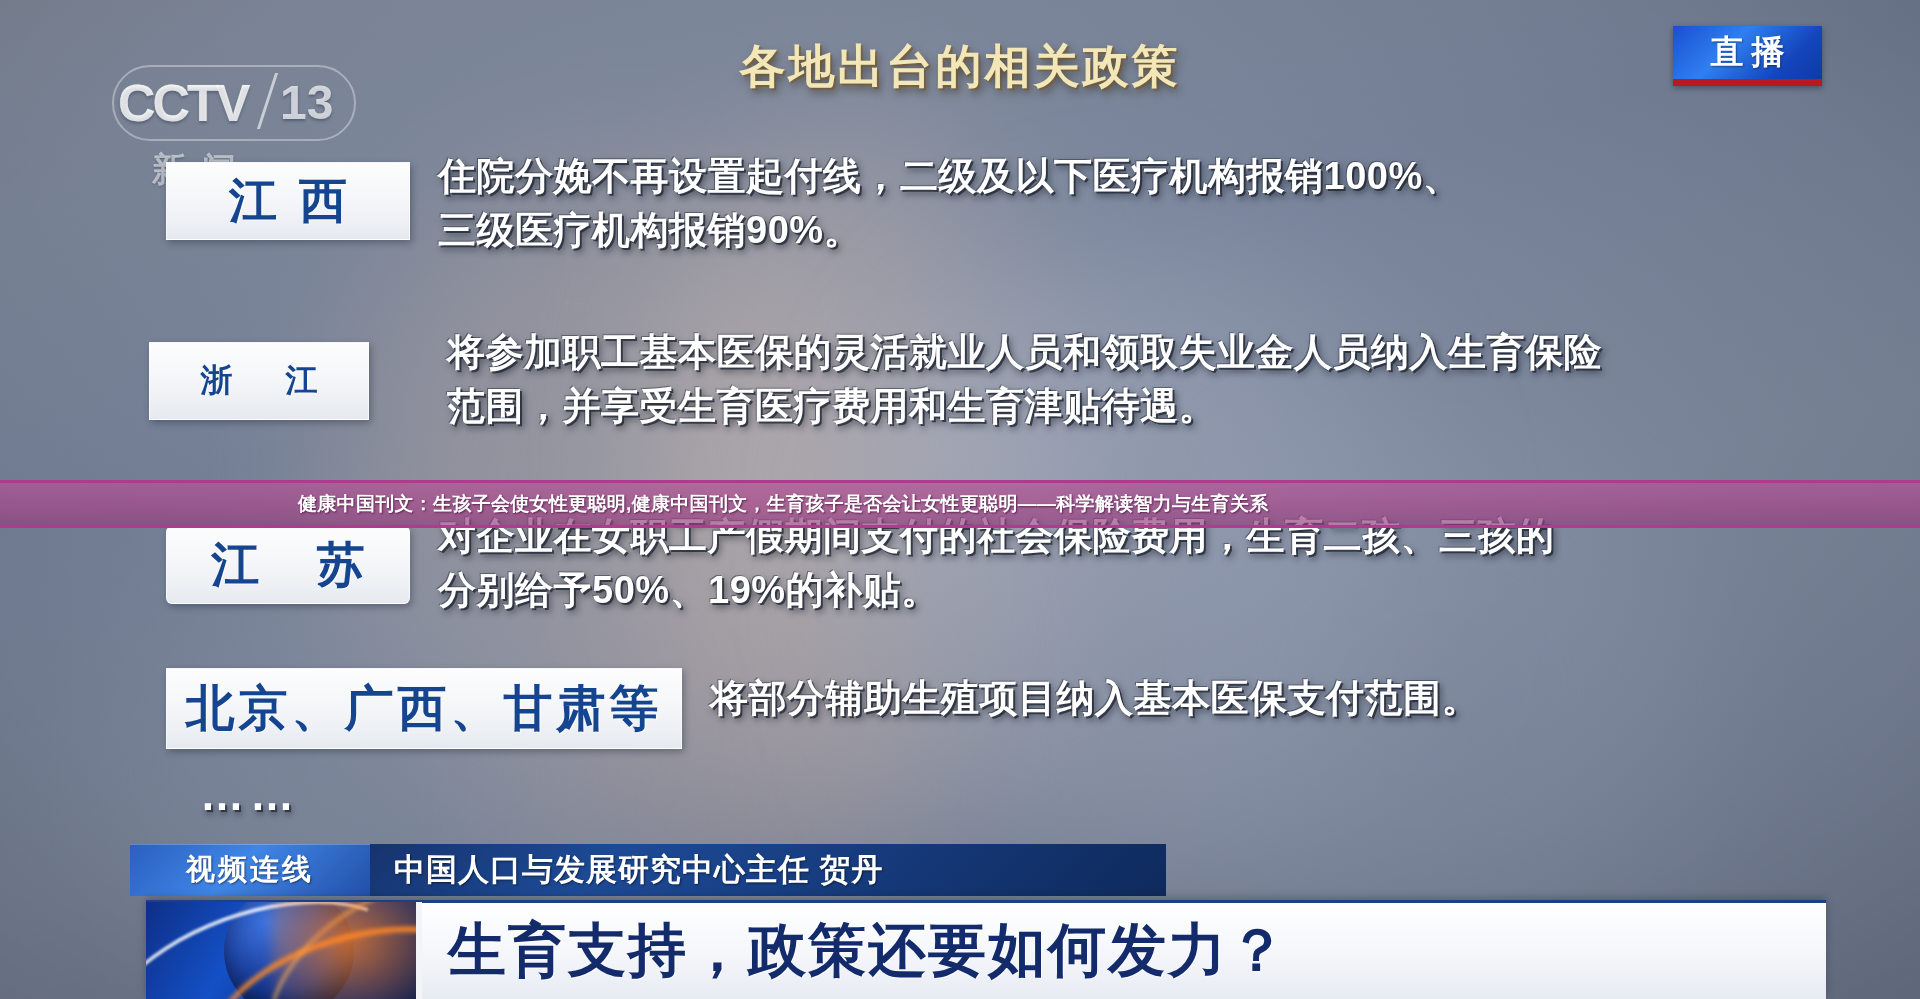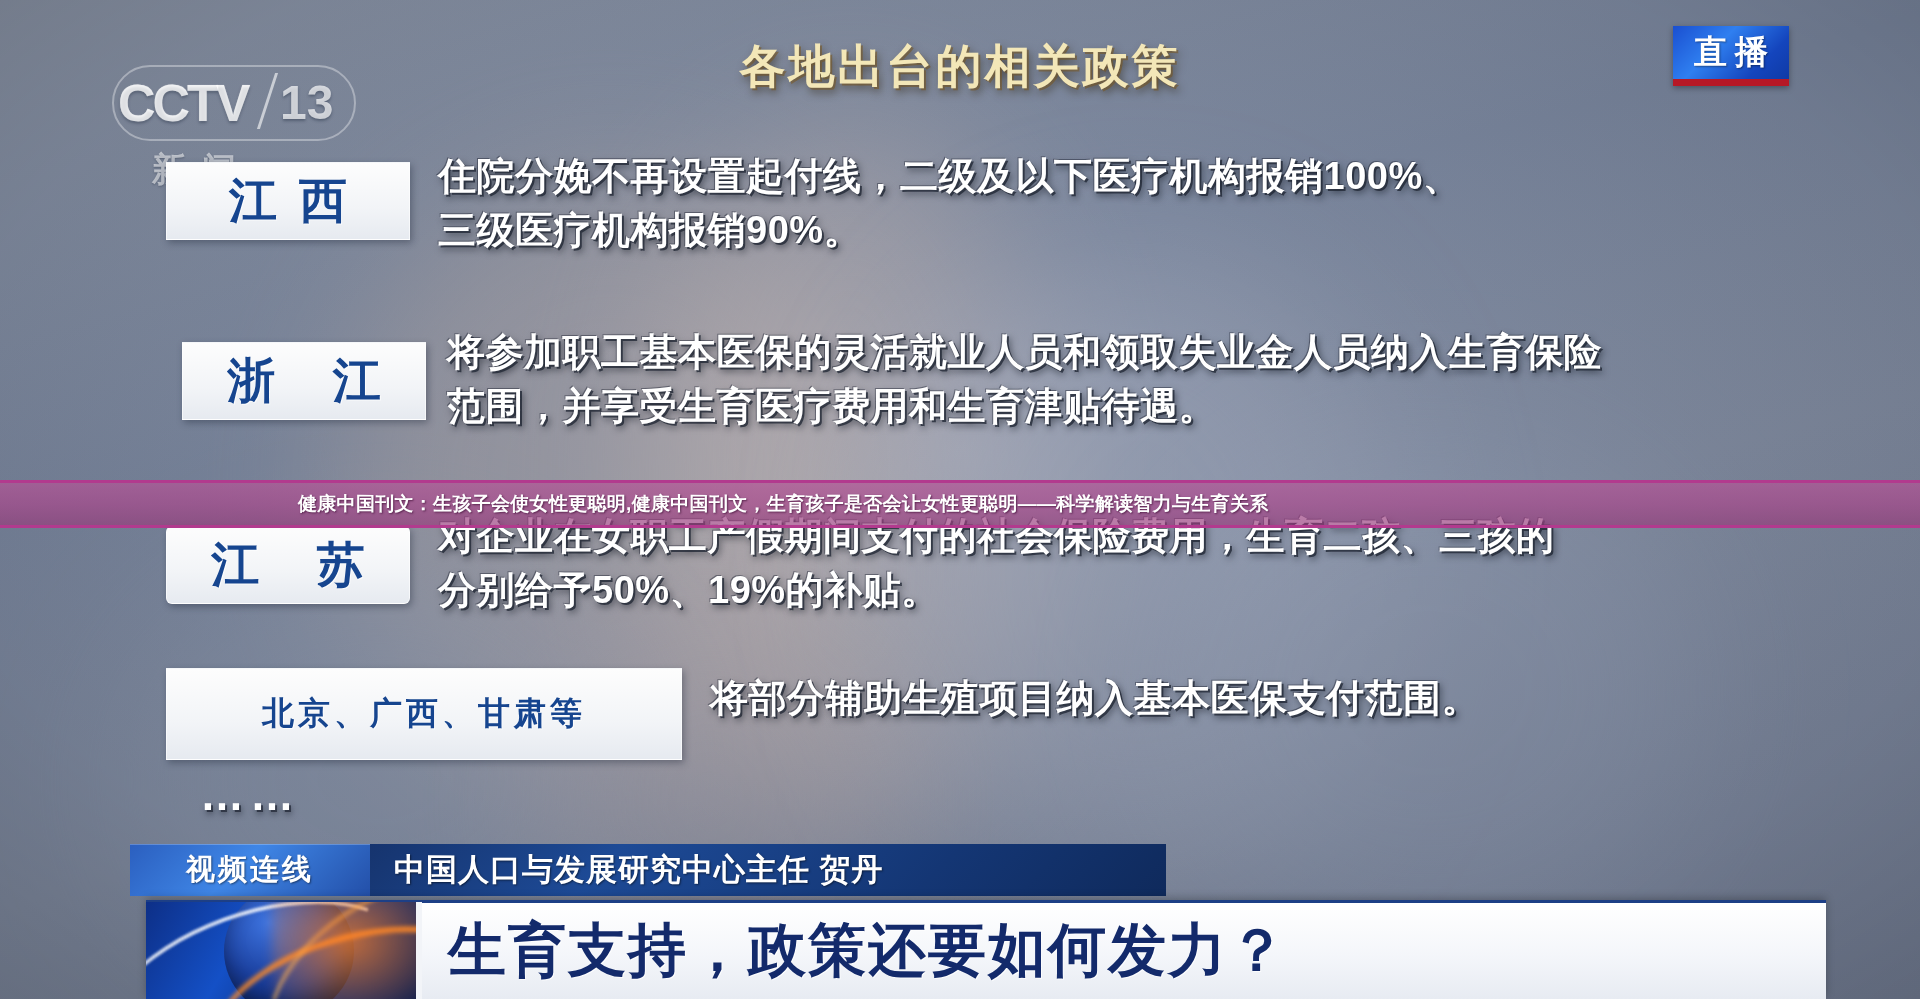--- a/index.html
+++ b/index.html
@@ -82,21 +82,21 @@
     font-size:46px; font-weight:700;
     color:#f3e7b8;
     letter-spacing:3px;
     text-shadow:
       2px 2px 0 rgba(120,86,30,.55),
       3px 5px 9px rgba(40,30,10,.55);
   }
 
   
   #live-badge {
-    position:absolute; left:1673px; top:26px; width:116px; height:60px;
+    position:absolute; left:1673px; top:26px; width:149px; height:60px;
     background:linear-gradient(135deg,#1a4fd0 0%,#2f7ff0 38%,#1445bd 75%,#0f3aa6 100%);
     border-bottom:7px solid #b61826;
     box-shadow:0 2px 6px rgba(0,0,0,.35);
     display:flex; align-items:center; justify-content:center;
   }
   #live-badge span {
     color:#fff; font-size:33px; font-weight:700; letter-spacing:8px;
     text-indent:8px;
     text-shadow:1px 1px 2px rgba(0,0,0,.4);
   }
@@ -112,29 +112,29 @@
     font-weight:700;
     text-shadow:1px 1px 0 rgba(255,255,255,.7);
   }
   .policy-line { font-size:38px; line-height:1.42; }
 
   #row-jx { left:0; top:140px; width:1920px; }
   #row-jx .prov-chip { position:absolute; left:166px; top:22px; width:244px; height:78px; font-size:48px; letter-spacing:22px; text-indent:22px; }
   #row-jx .txt { position:absolute; left:438px; top:10px; }
 
   #row-zj { left:0; top:320px; width:1920px; }
-  #row-zj .prov-chip { position:absolute; left:182px; top:22px; width:244px; height:78px; font-size:48px; letter-spacing:22px; text-indent:22px; }
+  #row-zj .prov-chip { position:absolute; left:149px; top:22px; width:220px; height:78px; font-size:32px; letter-spacing:22px; text-indent:22px; }
   #row-zj .txt { position:absolute; left:438px; top:6px;margin-left:9px; }
 
   #row-js { left:0; top:500px; width:1920px; }
   #row-js .prov-chip { position:absolute; left:166px; top:26px; width:244px; height:78px; font-size:48px; letter-spacing:22px; text-indent:22px;border-radius:6px; }
   #row-js .txt { position:absolute; left:438px; top:10px; }
 
   #row-bj { left:0; top:660px; width:1920px; }
-  #row-bj .prov-chip { position:absolute; left:166px; top:8px; width:516px; height:92px; font-size:32px; letter-spacing:4px; }
+  #row-bj .prov-chip { position:absolute; left:166px; top:8px; width:516px; height:81px; font-size:49px; letter-spacing:4px; }
   #row-bj .txt { position:absolute; left:710px; top:12px; }
 
   
   #ellipsis {
     position:absolute; left:200px; top:770px;
     font-size:44px; font-weight:700; color:#ffffff;
     letter-spacing:6px;
     text-shadow:2px 2px 0 rgba(30,36,50,.7), 2px 4px 6px rgba(10,14,24,.5);
   }
 

